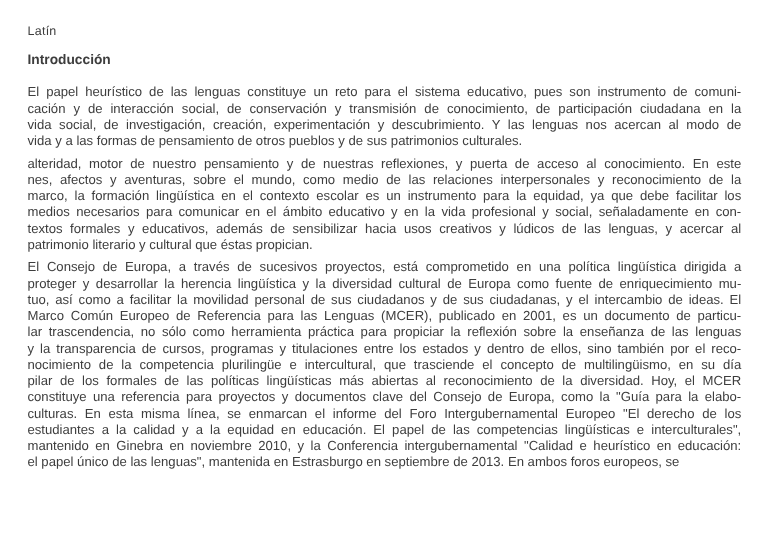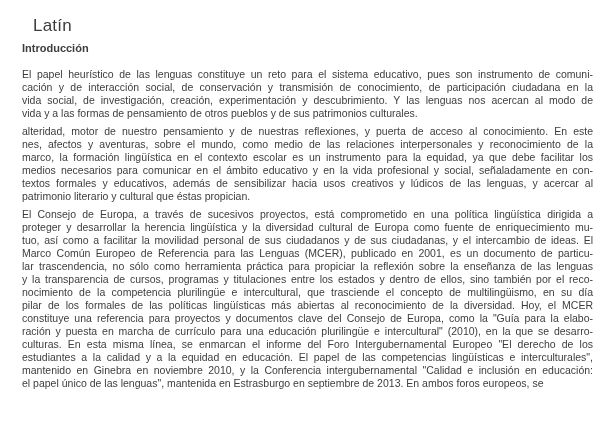--- a/index.html
+++ b/index.html
@@ -12,25 +12,25 @@
     width: 615px;
     height: 439px;
     background: #ffffff;
     box-sizing: border-box;
     padding: 0 22px;
     overflow: hidden;
     font-family: "Liberation Sans", sans-serif;
     color: #3d3d3d;
   }
   .doc-title {
-    font-size: 17px;
+    font-size: 10px;
     line-height: 15px;
     font-weight: 400;
     letter-spacing: 0.2px;
-    margin: 18px 0 10px 11px;
+    margin: 18px 0 10px 0;
   }
   .section-heading {
     font-size: 11px;
     line-height: 11px;
     font-weight: 600;
     margin: 0 0 14px 0;
   }
   .doc-body p {
     margin: 0 0 5px 0;
     padding: 0;
@@ -70,20 +70,19 @@
       <p>
         <span class="line">El Consejo de Europa, a través de sucesivos proyectos, está comprometido en una política lingüística dirigida a</span>
         <span class="line">proteger y desarrollar la herencia lingüística y la diversidad cultural de Europa como fuente de enriquecimiento mu-</span>
         <span class="line">tuo, así como a facilitar la movilidad personal de sus ciudadanos y de sus ciudadanas, y el intercambio de ideas. El</span>
         <span class="line">Marco Común Europeo de Referencia para las Lenguas (MCER), publicado en 2001, es un documento de particu-</span>
         <span class="line">lar trascendencia, no sólo como herramienta práctica para propiciar la reflexión sobre la enseñanza de las lenguas</span>
         <span class="line">y la transparencia de cursos, programas y titulaciones entre los estados y dentro de ellos, sino también por el reco-</span>
         <span class="line">nocimiento de la competencia plurilingüe e intercultural, que trasciende el concepto de multilingüismo, en su día</span>
         <span class="line">pilar de los formales de las políticas lingüísticas más abiertas al reconocimiento de la diversidad. Hoy, el MCER</span>
         <span class="line">constituye una referencia para proyectos y documentos clave del Consejo de Europa, como la "Guía para la elabo-</span>
-        <span class="line">ración y puesta en marcha de currículo para una educación plurilingüe e intercultural" (2010), en la que se desarro-</span>
         <span class="line">culturas. En esta misma línea, se enmarcan el informe del Foro Intergubernamental Europeo "El derecho de los</span>
         <span class="line">estudiantes a la calidad y a la equidad en educación. El papel de las competencias lingüísticas e interculturales",</span>
-        <span class="line">mantenido en Ginebra en noviembre 2010, y la Conferencia intergubernamental "Calidad e inclusión en educación:</span>
+        <span class="line">mantenido en Ginebra en noviembre 2010, y la Conferencia intergubernamental "Calidad e heurístico en educación:</span>
         <span class="line last">el papel único de las lenguas", mantenida en Estrasburgo en septiembre de 2013. En ambos foros europeos, se</span>
       </p>
     </div>
 </div>
 
 </body></html>

